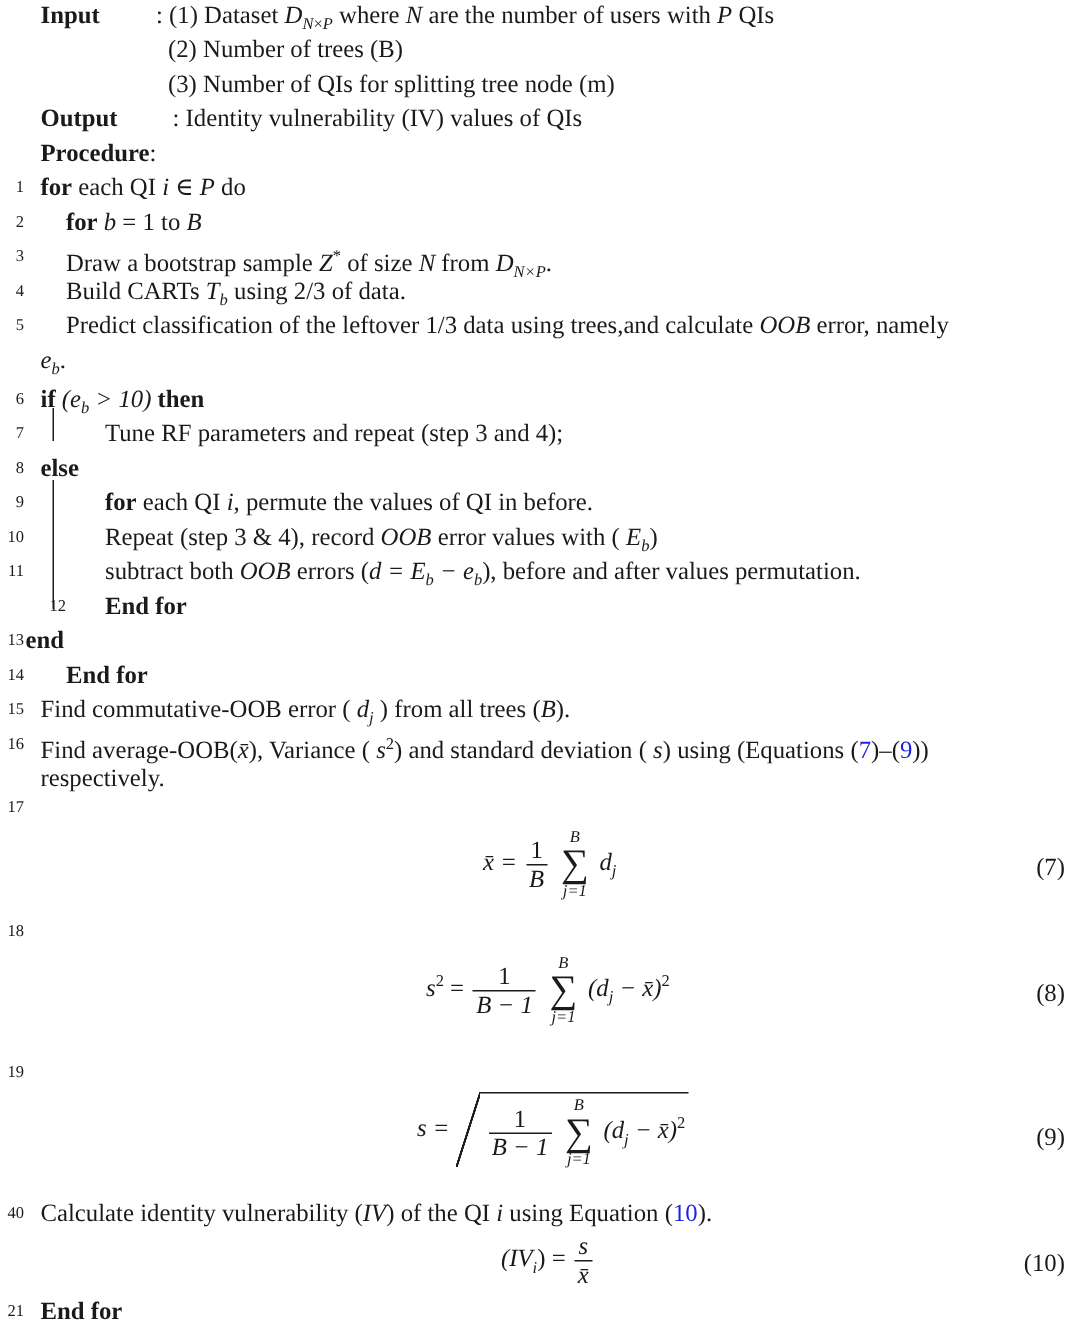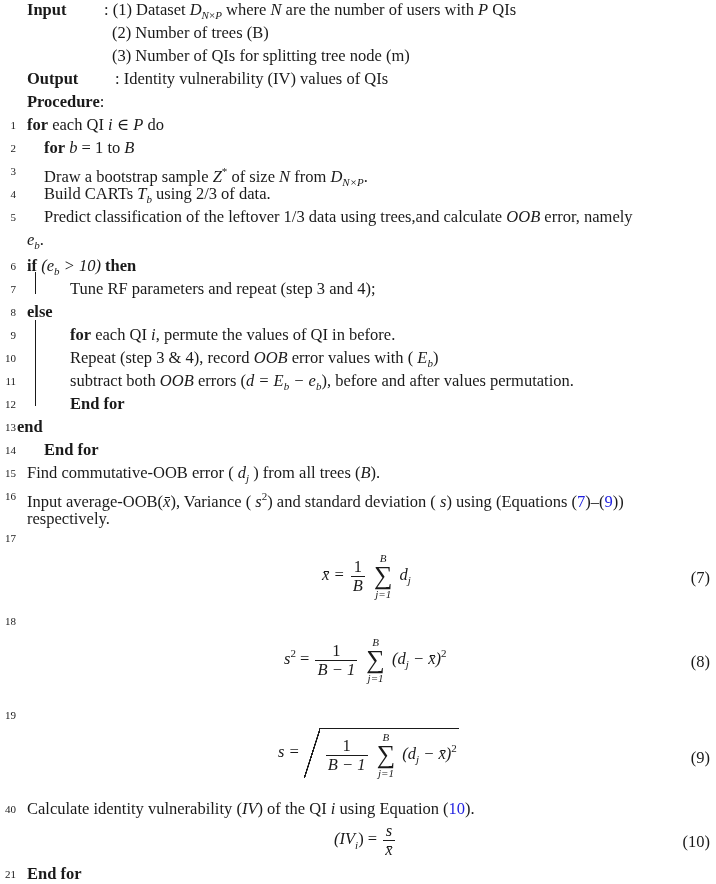--- a/index.html
+++ b/index.html
@@ -65,34 +65,34 @@
 <div class="ln" style="left:0;top:302px;">8</div>
 <div class="abs" style="left:27px;top:302px;"><b>else</b></div>
 
 <div class="vbar" style="left:35px;top:320px;height:86px;"></div>
 <div class="ln" style="left:0;top:325px;">9</div>
 <div class="abs" style="left:70px;top:325px;"><b>for</b><span> each QI </span><i>i</i><span>, permute the values of QI in before.</span></div>
 <div class="ln" style="left:0;top:348px;">10</div>
 <div class="abs" style="left:70px;top:348px;"><span>Repeat (step 3 &amp; 4), record </span><i>OOB</i><span> error values with ( </span><i>E</i><sub><i>b</i></sub><span>)</span></div>
 <div class="ln" style="left:0;top:371px;">11</div>
 <div class="abs" style="left:70px;top:371px;"><span>subtract both </span><i>OOB</i><span> errors (</span><i>d = E</i><sub><i>b</i></sub><i> − e</i><sub><i>b</i></sub><span>), before and after values permutation.</span></div>
-<div class="ln" style="left:0;top:394px;">12</div>
+<div class="ln" style="left:0;top:394px;padding-left:28px;">12</div>
 <div class="abs" style="left:70px;top:394px;"><b>End for</b></div>
 
 <div class="ln" style="left:0;top:417px;">13</div>
 <div class="abs" style="left:17px;top:417px;"><b>end</b></div>
 
 <div class="ln" style="left:0;top:440px;">14</div>
 <div class="abs" style="left:44px;top:440px;"><b>End for</b></div>
 
 <div class="ln" style="left:0;top:463px;">15</div>
 <div class="abs" style="left:27px;top:463px;"><span>Find commutative-OOB error ( </span><i>d</i><sub><i>j</i></sub><span> ) from all trees (</span><i>B</i><span>).</span></div>
 
 <div class="ln" style="left:0;top:486px;">16</div>
-<div class="abs" style="left:27px;top:486px;"><span>Input average-OOB(</span><i>x̄</i><span>), Variance ( </span><i>s</i><sup>2</sup><span>) and standard deviation ( </span><i>s</i><span>) using (Equations (</span><span class="link">7</span><span>)–(</span><span class="link">9</span><span>))</span></div>
+<div class="abs" style="left:27px;top:486px;"><span>Find average-OOB(</span><i>x̄</i><span>), Variance ( </span><i>s</i><sup>2</sup><span>) and standard deviation ( </span><i>s</i><span>) using (Equations (</span><span class="link">7</span><span>)–(</span><span class="link">9</span><span>))</span></div>
 <div class="abs" style="left:27px;top:509px;text-align:center;">respectively.</div>
 
 <div class="ln" style="left:0;top:528px;">17</div>
 <div class="eq" style="left:322px;top:552px;">
   <i>x̄ =</i>
   <span class="frac"><span class="num">1</span><i class="den">B</i></span>
   <span class="sum"><span class="top">B</span><span class="sig">∑</span><span class="bot">j=1</span></span>
   <i>d</i><sub><i>j</i></sub>
 </div>
 <div class="eqnum" style="top:568px;">(7)</div>

